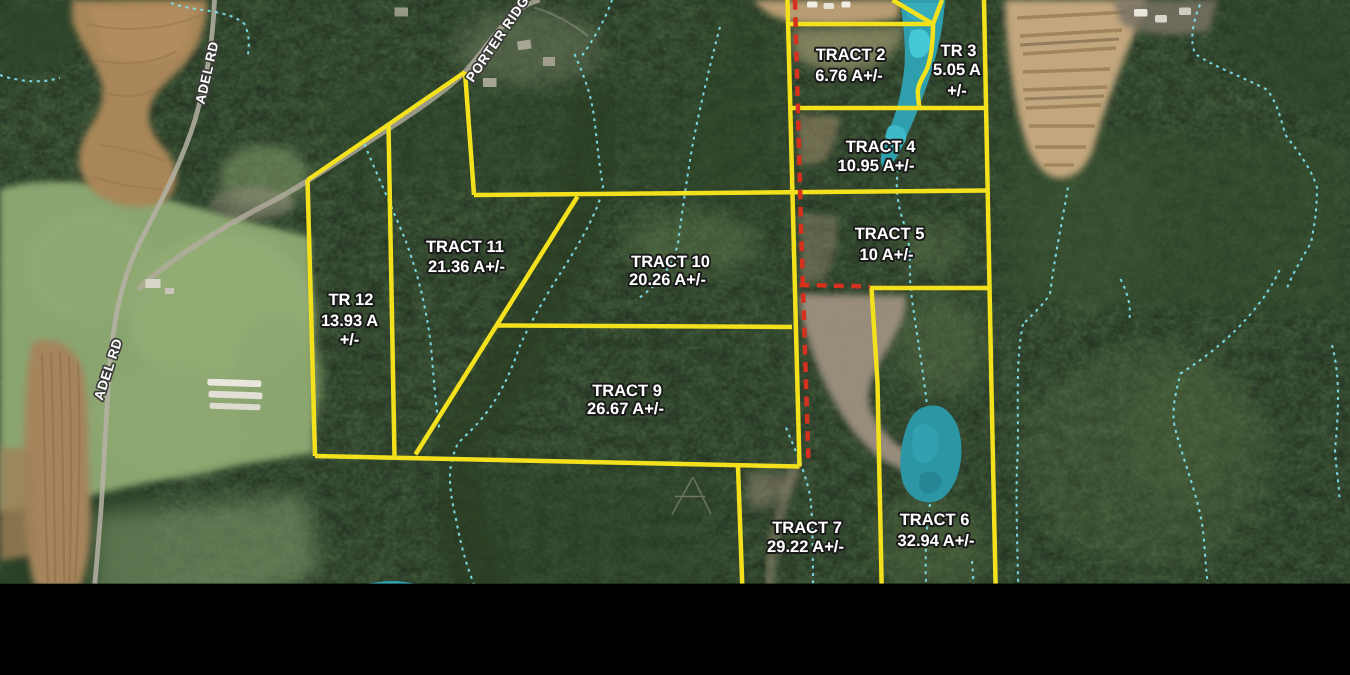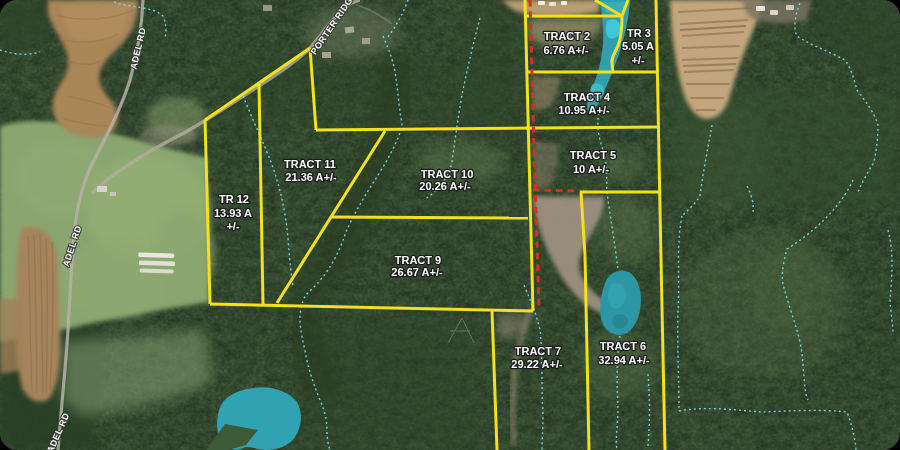--- a/index.html
+++ b/index.html
@@ -1,16 +1,16 @@
 <!DOCTYPE html>
 <html><head>
 <meta charset="utf-8">
 <style>
 html,body{margin:0;padding:0;background:#000;}
-#map{width:900px;height:450px;overflow:hidden;position:relative;border-radius:17px;}
+#map{width:900px;height:389px;overflow:hidden;position:relative;}
 text{font-family:"Liberation Sans",sans-serif;}
 .tl{font-weight:bold;font-size:11px;fill:#fff;stroke:#1a1a1a;stroke-width:2.6;paint-order:stroke;stroke-linejoin:round;text-anchor:middle;}
 .rd{font-weight:bold;font-size:9px;fill:#fff;stroke:#3a3a38;stroke-width:2.2;paint-order:stroke;stroke-linejoin:round;text-anchor:middle;letter-spacing:.4px;}
 </style>
 </head>
 <body>
 <div id="map">
 <svg width="900" height="450" viewBox="0 0 900 450">
 <defs>
 <filter id="dk" x="0" y="0" width="100%" height="100%">

